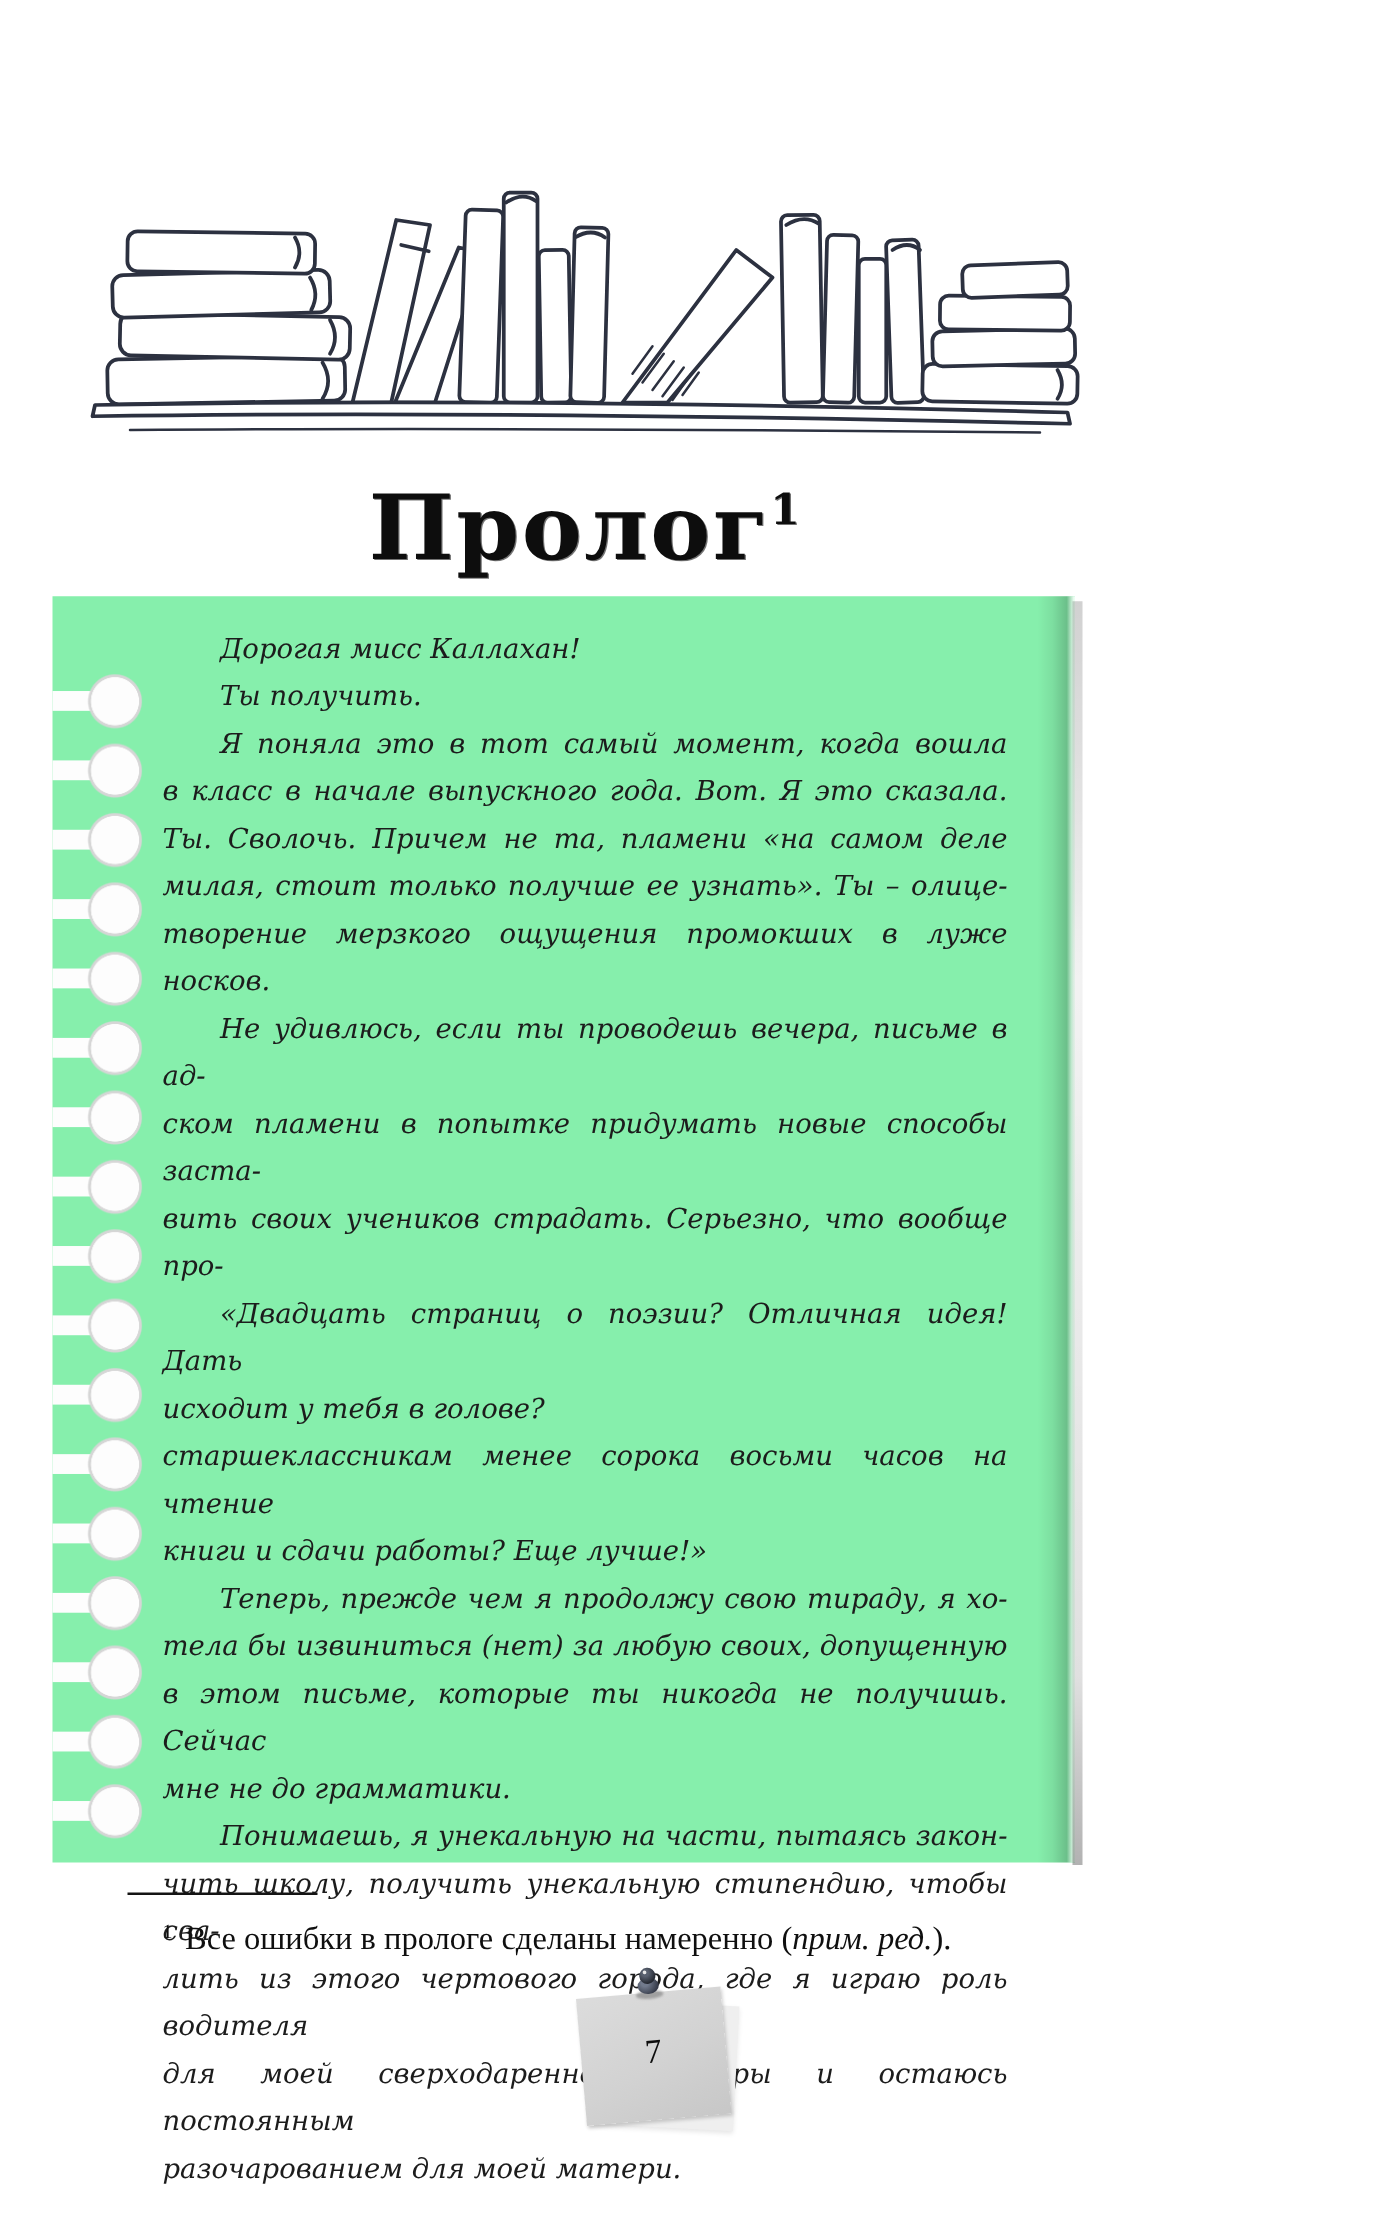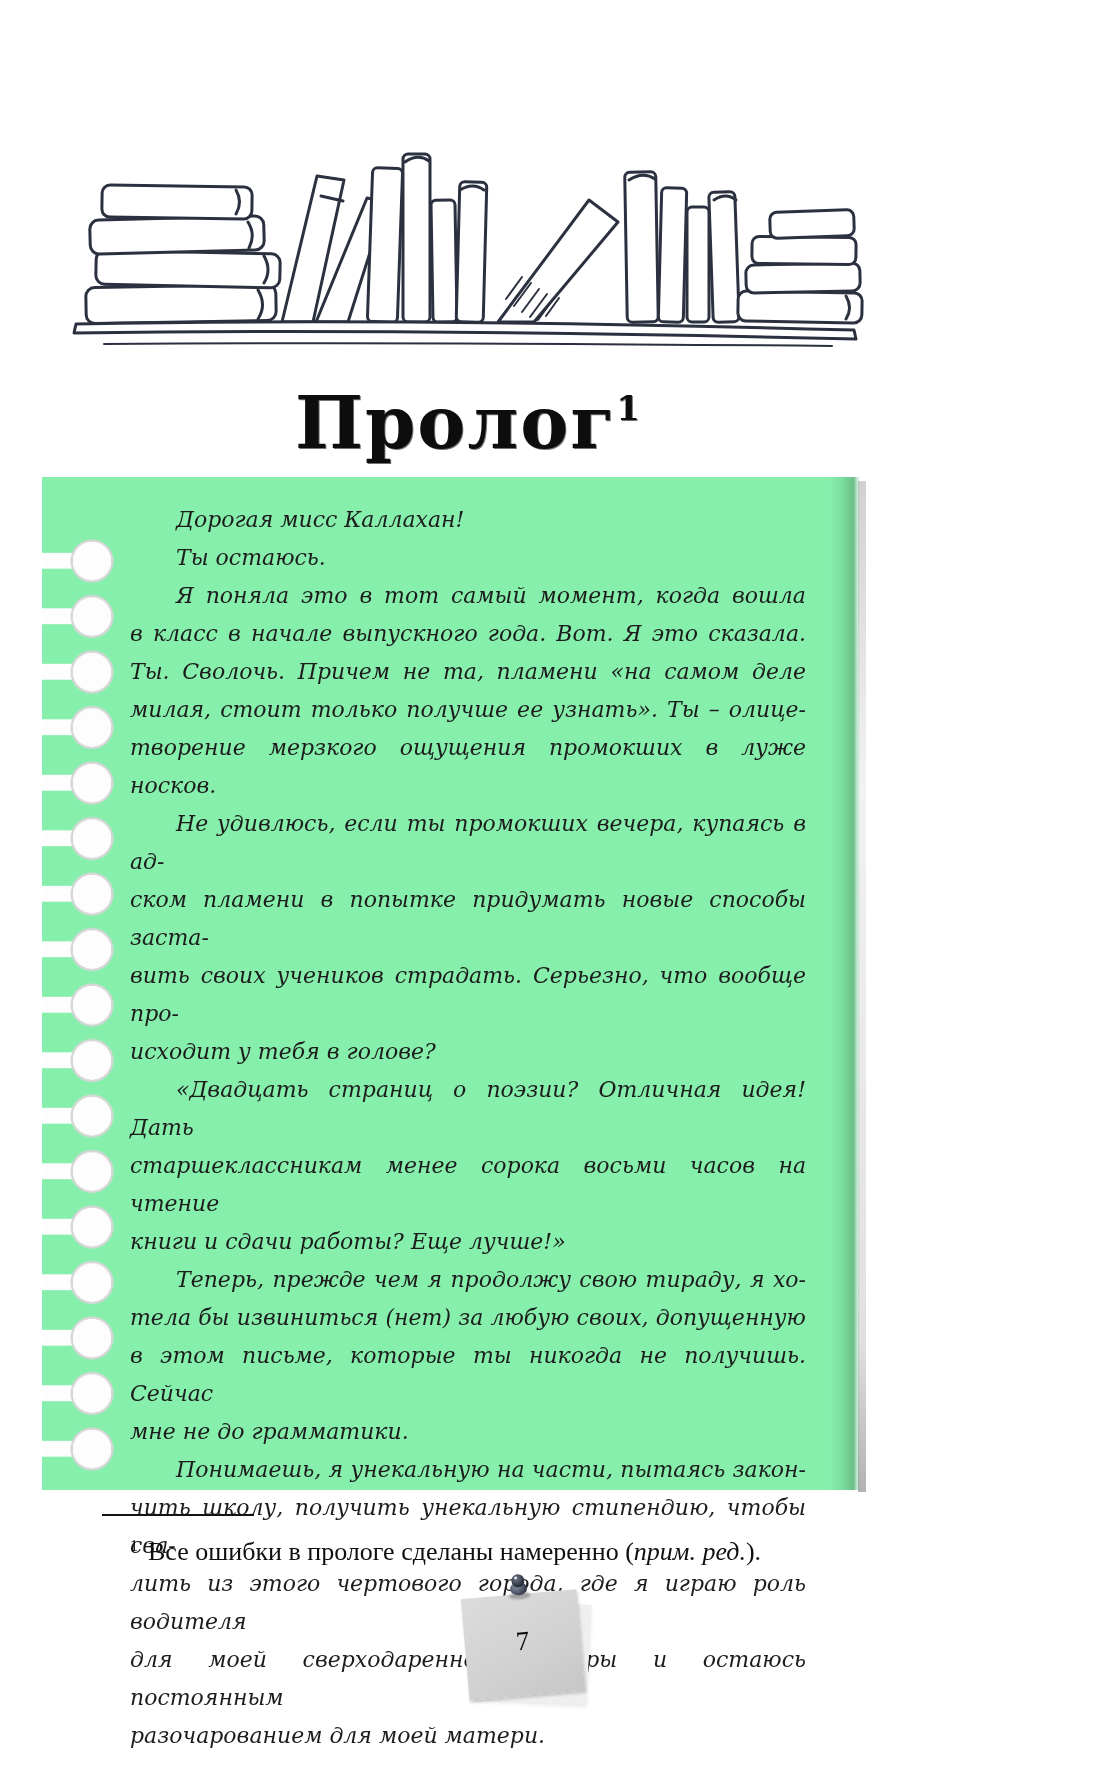--- a/index.html
+++ b/index.html
@@ -155,31 +155,31 @@
     <span>Пролог</span><sup>1</sup>
   </div>
 
   <div class="pad">
     <div class="torn-strip"></div>
     <div class="curl"></div>
     <div class="curl-shadow"></div>
 
     <div class="letter">
       <div class="line ind">Дорогая мисс Каллахан!</div>
-      <div class="line ind">Ты остаюсь.</div>
+      <div class="line ind">Ты получить.</div>
       <div class="line ind jl">Я поняла это в тот самый момент, когда вошла</div>
       <div class="line jl">в класс в начале выпускного года. Вот. Я это сказала.</div>
       <div class="line jl">Ты. Сволочь. Причем не та, пламени «на самом деле</div>
       <div class="line jl">милая, стоит только получше ее узнать». Ты – олице-</div>
       <div class="line jl">творение мерзкого ощущения промокших в луже носков.</div>
-      <div class="line ind jl">Не удивлюсь, если ты промокших вечера, купаясь в ад-</div>
+      <div class="line ind jl">Не удивлюсь, если ты проводешь вечера, письме в ад-</div>
       <div class="line jl">ском пламени в попытке придумать новые способы заста-</div>
       <div class="line jl">вить своих учеников страдать. Серьезно, что вообще про-</div>
+      <div class="line ind jl">«Двадцать страниц о поэзии? Отличная идея! Дать</div>
       <div class="line">исходит у тебя в голове?</div>
-      <div class="line ind jl">«Двадцать страниц о поэзии? Отличная идея! Дать</div>
       <div class="line jl">старшеклассникам менее сорока восьми часов на чтение</div>
       <div class="line">книги и сдачи работы? Еще лучше!»</div>
       <div class="line ind jl">Теперь, прежде чем я продолжу свою тираду, я хо-</div>
       <div class="line jl">тела бы извиниться (нет) за любую своих, допущенную</div>
       <div class="line jl">в этом письме, которые ты никогда не получишь. Сейчас</div>
       <div class="line">мне не до грамматики.</div>
       <div class="line ind jl">Понимаешь, я унекальную на части, пытаясь закон-</div>
       <div class="line jl">чить школу, получить унекальную стипендию, чтобы сва-</div>
       <div class="line jl">лить из этого чертового города, где я играю роль водителя</div>
       <div class="line jl">для моей сверходаренной сестры и остаюсь постоянным</div>

